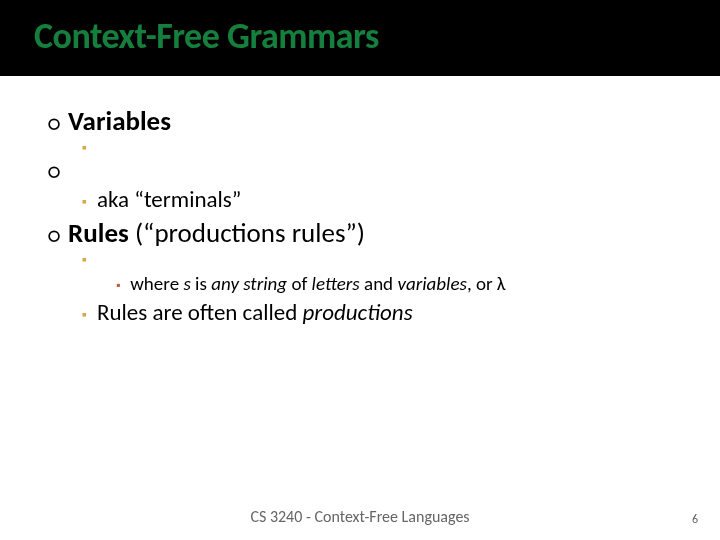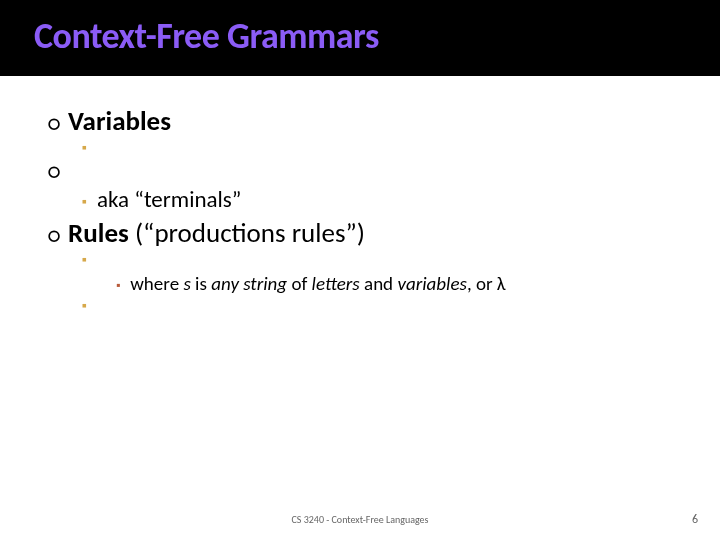--- a/index.html
+++ b/index.html
@@ -9,21 +9,21 @@
     background: #ffffff;
     font-family: "Calibri", "Segoe UI", sans-serif;
     overflow: hidden;
     position: relative;
   }
   .title-bar {
     background: #000000;
     padding: 14px 20px 18px 34px;
   }
   .title {
-    color: #8b5cf6;
+    color: #15803d;
     font-size: 36px;
     font-weight: 700;
     letter-spacing: -0.5px;
   }
   .content {
     padding: 28px 0 0 48px;
   }
   .level1 {
     display: flex;
     align-items: baseline;
@@ -69,21 +69,21 @@
     margin-right: 10px;
     position: relative;
     top: -1px;
   }
   .italic { font-style: italic; }
   .footer {
     position: absolute;
     bottom: 14px;
     width: 100%;
     text-align: center;
-    font-size: 10px;
+    font-size: 16px;
     color: #666666;
   }
   .page-num {
     position: absolute;
     bottom: 14px;
     right: 22px;
     font-size: 12px;
     color: #666666;
   }
 </style>
@@ -115,17 +115,18 @@
     </div>
     <div class="level2">
       <span class="bullet">▪</span>
     </div>
     <div class="level3">
       <span class="bullet">▪</span>
       <span>where <span class="italic">s</span> is <span class="italic">any string</span> of <span class="italic">letters</span> and <span class="italic">variables</span>, or λ</span>
     </div>
     <div class="level2">
       <span class="bullet">▪</span>
+      <span>Rules are often called <span class="italic">productions</span></span>
     </div>
   </div>
 
 <div class="footer">CS 3240 - Context-Free Languages</div>
 <div class="page-num">6</div>
 
 </body></html>

